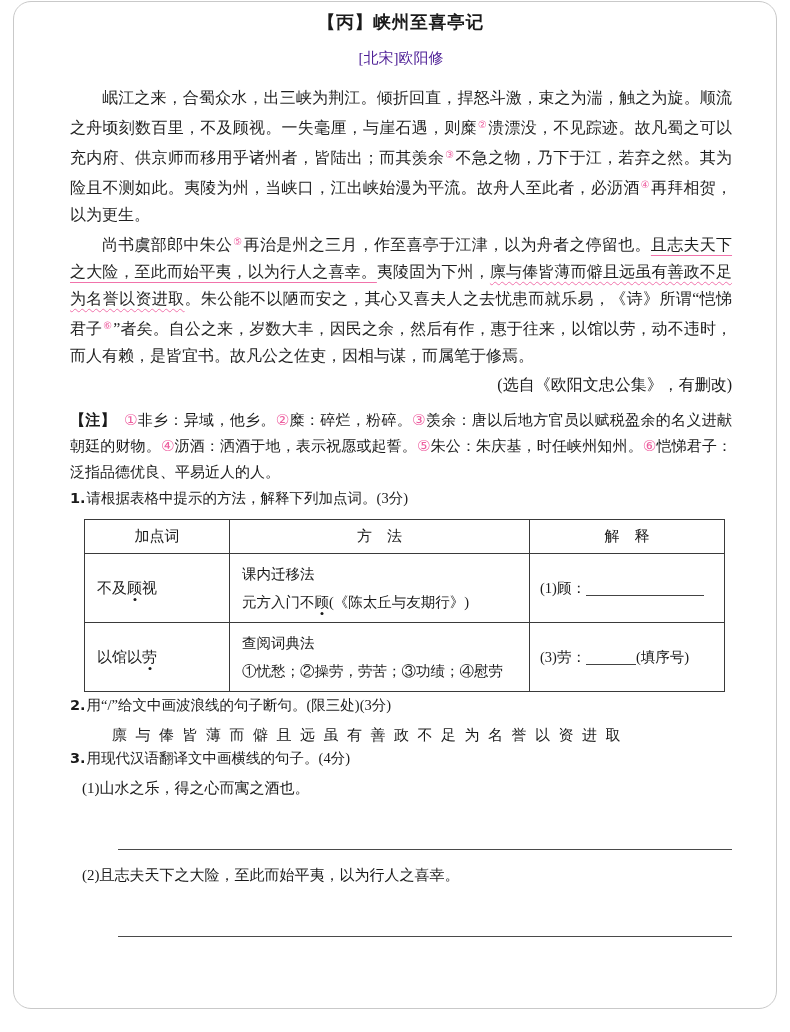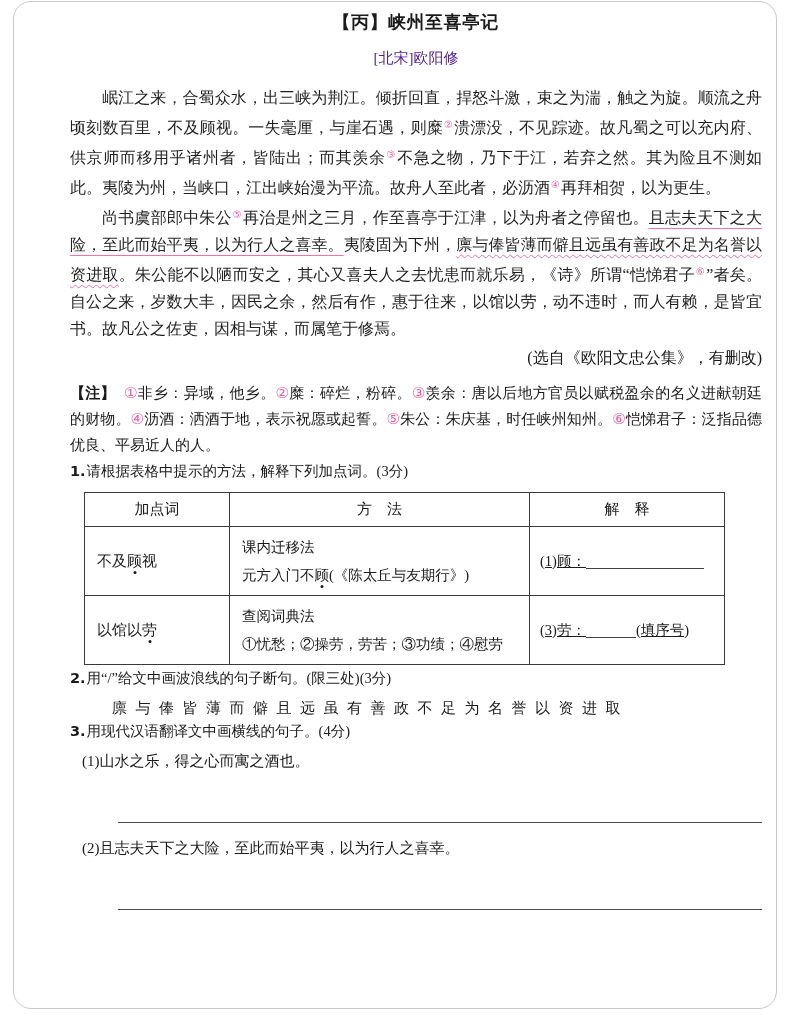--- a/index.html
+++ b/index.html
@@ -6,21 +6,21 @@
   html,body { background:#ffffff; }
   .page {
     position:relative; width:790px; height:1032px; margin:0 auto;
     background:#fff; overflow:hidden;
     font-family:"Liberation Serif", serif; color:#1a1a1a;
   }
   .frame {
     position:absolute; left:13px; right:13px; top:1px; bottom:23px;
     border:1px solid #c9c9c9; border-radius:18px; pointer-events:none;
   }
-  .content { position:relative; padding:10px 28px 0 70px; }
+  .content { position:relative; padding:10px 58px 0 70px; }
 
   .title { text-align:center; font-family:"DejaVu Sans", sans-serif; font-weight:bold; font-size:17.5px; letter-spacing:1px; }
   .author { text-align:center; font-size:15px; margin-top:15px; color:#4c1d95; }
 
   .passage { font-size:16px; line-height:27px; text-align:justify; text-indent:2em; color:#1f1f1f; }
   .p1 { margin-top:16px; }
   .ref { font-size:10px; color:#ee5fa0; vertical-align:5px; margin:0 1px; font-family:"DejaVu Sans", sans-serif; }
   .uline { text-decoration:underline; text-decoration-color:#f173ab; text-underline-offset:5px; text-decoration-thickness:1.2px; }
   .wavy  { text-decoration:underline; text-decoration-style:wavy; text-decoration-color:#f173ab; text-underline-offset:4px; text-decoration-thickness:1px; }
 
@@ -33,21 +33,21 @@
   .question { margin-top:1px; font-size:14.5px; line-height:24px; }
   .qnum { font-family:"DejaVu Sans", sans-serif; font-weight:bold; margin-right:1px; }
 
   table.q1-table { border-collapse:collapse; margin:9px 0 0 14px; width:640px; table-layout:fixed; }
   table.q1-table th, table.q1-table td { border:1px solid #3a3a3a; font-weight:normal; }
   col.c1 { width:145px; } col.c2 { width:300px; } col.c3 { width:195px; }
   th.hd { height:34px; font-size:15px; font-weight:600; }
   td.c1 { padding-left:12px; font-size:15px; height:66px; }
   td.c2 { padding:6px 12px; font-size:14.5px; }
   td.c2 .mline { line-height:28px; }
-  td.c3 { padding-left:10px; font-size:14.5px;text-decoration:underline; }
+  td.c3 { padding-left:10px; font-size:14.5px; }
   .blank { display:inline-block; border-bottom:1px solid #444; height:16px; vertical-align:-3px; }
   .b120 { width:118px; } .b50 { width:50px; }
 
   .du { position:relative; }
   .du::after { content:""; position:absolute; left:50%; bottom:-5px; width:3px; height:3px; border-radius:50%; background:#1a1a1a; transform:translateX(-50%); }
   .du:empty::after { display:none; }
 
   .q2-sentence { margin:9px 0 0 42px; font-size:15px; letter-spacing:8.5px; }
   .q3-item { margin:9px 0 0 12px; font-size:15px; }
   .ansline { border-bottom:1px solid #4a4a4a; height:26px; }

